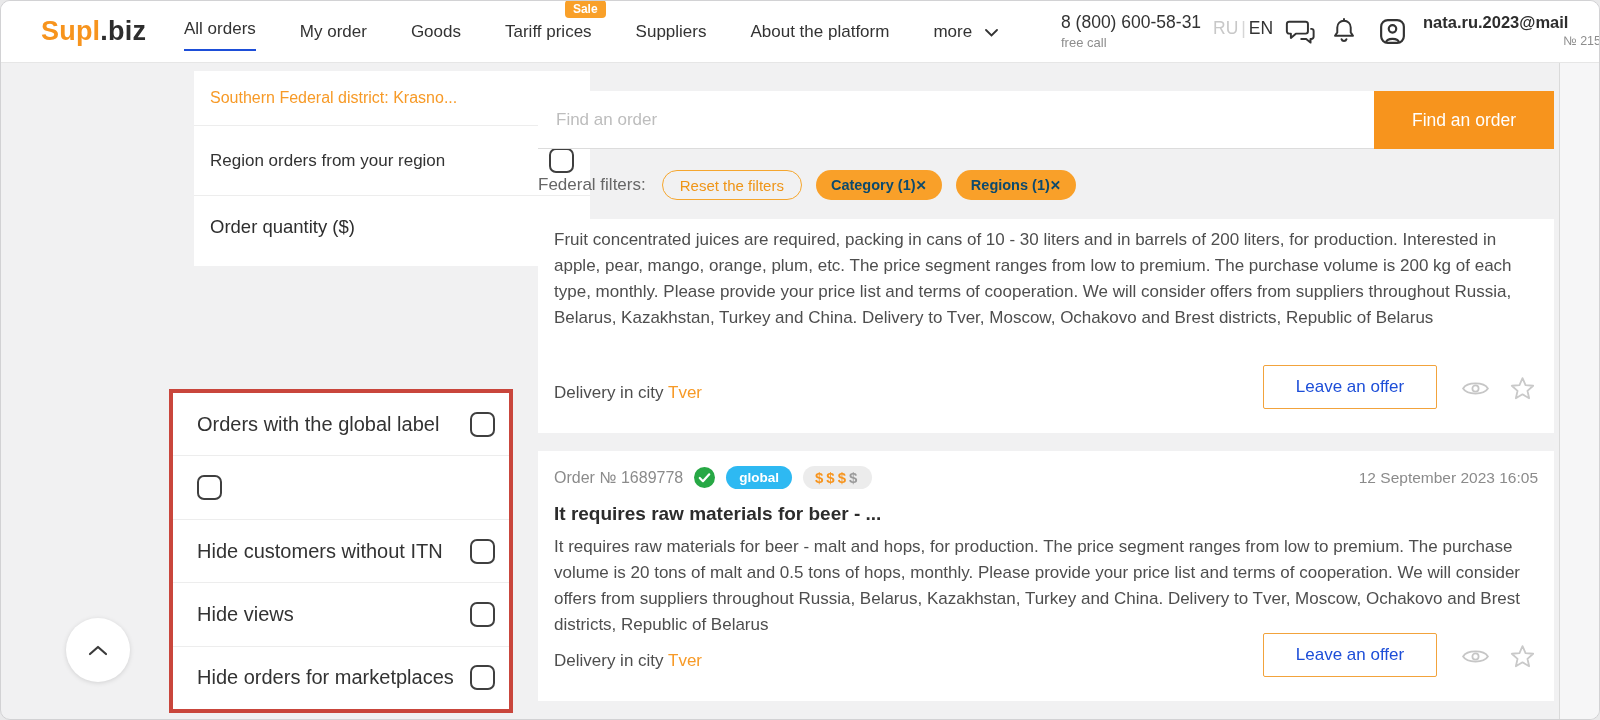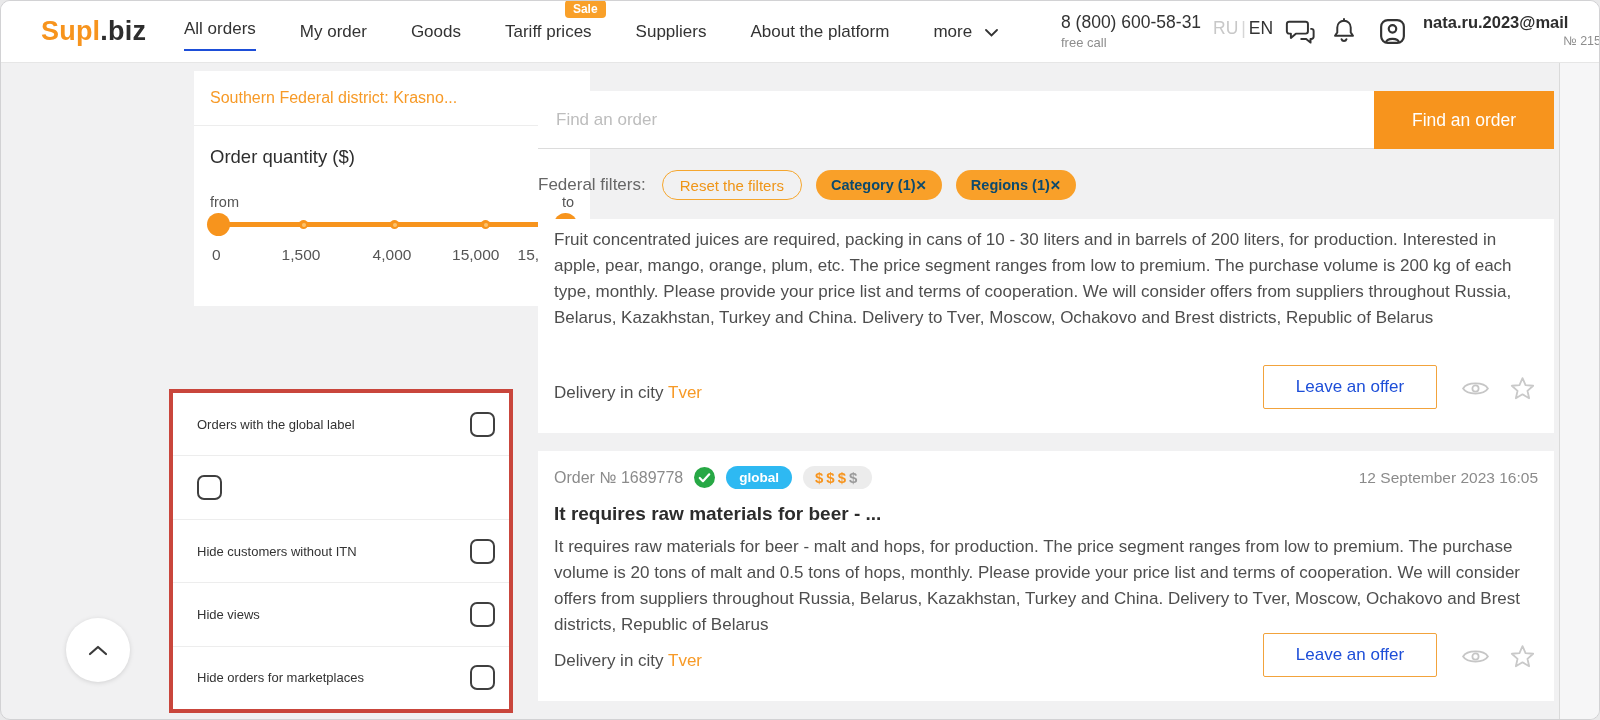--- a/index.html
+++ b/index.html
@@ -70,21 +70,21 @@
   .tick-2 { left:50%; transform:translateX(-50%); }
   .tick-3 { left:73%; transform:translateX(-50%); }
   .tick-4 { right:0; }
 
   .red-box {
     position:absolute; left:168px; top:388px; width:344px; height:324px;
     border:4px solid #c9463c; background:#fff; display:flex; flex-direction:column;
   }
   .red-row { flex:1; display:flex; align-items:center; padding:0 14px 0 24px; }
   .red-row + .red-row { border-top:1px solid #ededed; }
-  .red-row-label { flex:1; font-size:13px; color:#333; padding-right:8px; }
+  .red-row-label { flex:1; font-size:20px; color:#333; padding-right:8px; }
 
   
   .search-input {
     position:absolute; left:537px; top:90px; width:836px; height:58px;
     background:#fff; border:none; border-bottom:1px solid #dcdcdc;
     padding:0 18px; font-size:17px; color:#333; outline:none;
     font-family:"Liberation Sans", sans-serif;
   }
   .search-input::placeholder { color:#bdbdbd; }
   .search-btn {
@@ -207,39 +207,26 @@
       <div class="account-email">nata.ru.2023@mail</div>
       <div class="account-no">№ 215</div>
     </div>
   </div>
 
   <div class="side-card">
     <div class="chip-row">
       <span class="chip-label">Southern Federal district: Krasno...</span>
       <span class="chip-close">✕</span>
     </div>
+    <div class="toggle-row">
+      <span class="toggle-label">Region orders from your region</span>
+      <span class="cb"></span>
+    </div>
     <div class="quantity-sec">
       <div class="quantity-title">Order quantity ($)</div>
-      <div class="slider-wrap">
-        <span class="sl-from">from</span>
-        <span class="sl-to">to</span>
-        <div class="sl-track"></div>
-        <div class="sl-dot" style="left:24.5%"></div>
-        <div class="sl-dot" style="left:49.5%"></div>
-        <div class="sl-dot" style="left:74.5%"></div>
-        <div class="sl-handle h-from"></div>
-        <div class="sl-handle h-to"></div>
-        <div class="sl-ticks">
-          <span class="tick tick-0">0</span>
-          <span class="tick tick-1">1,500</span>
-          <span class="tick tick-2">4,000</span>
-          <span class="tick tick-3">15,000</span>
-          <span class="tick tick-4">15,000+</span>
-        </div>
-      </div>
     </div>
   </div>
 
   <div class="red-box">
     <div class="red-row">
       <span class="red-row-label">Orders with the global label</span>
       <span class="cb"></span>
     </div>
     <div class="red-row">
       <span class="cb"></span>

